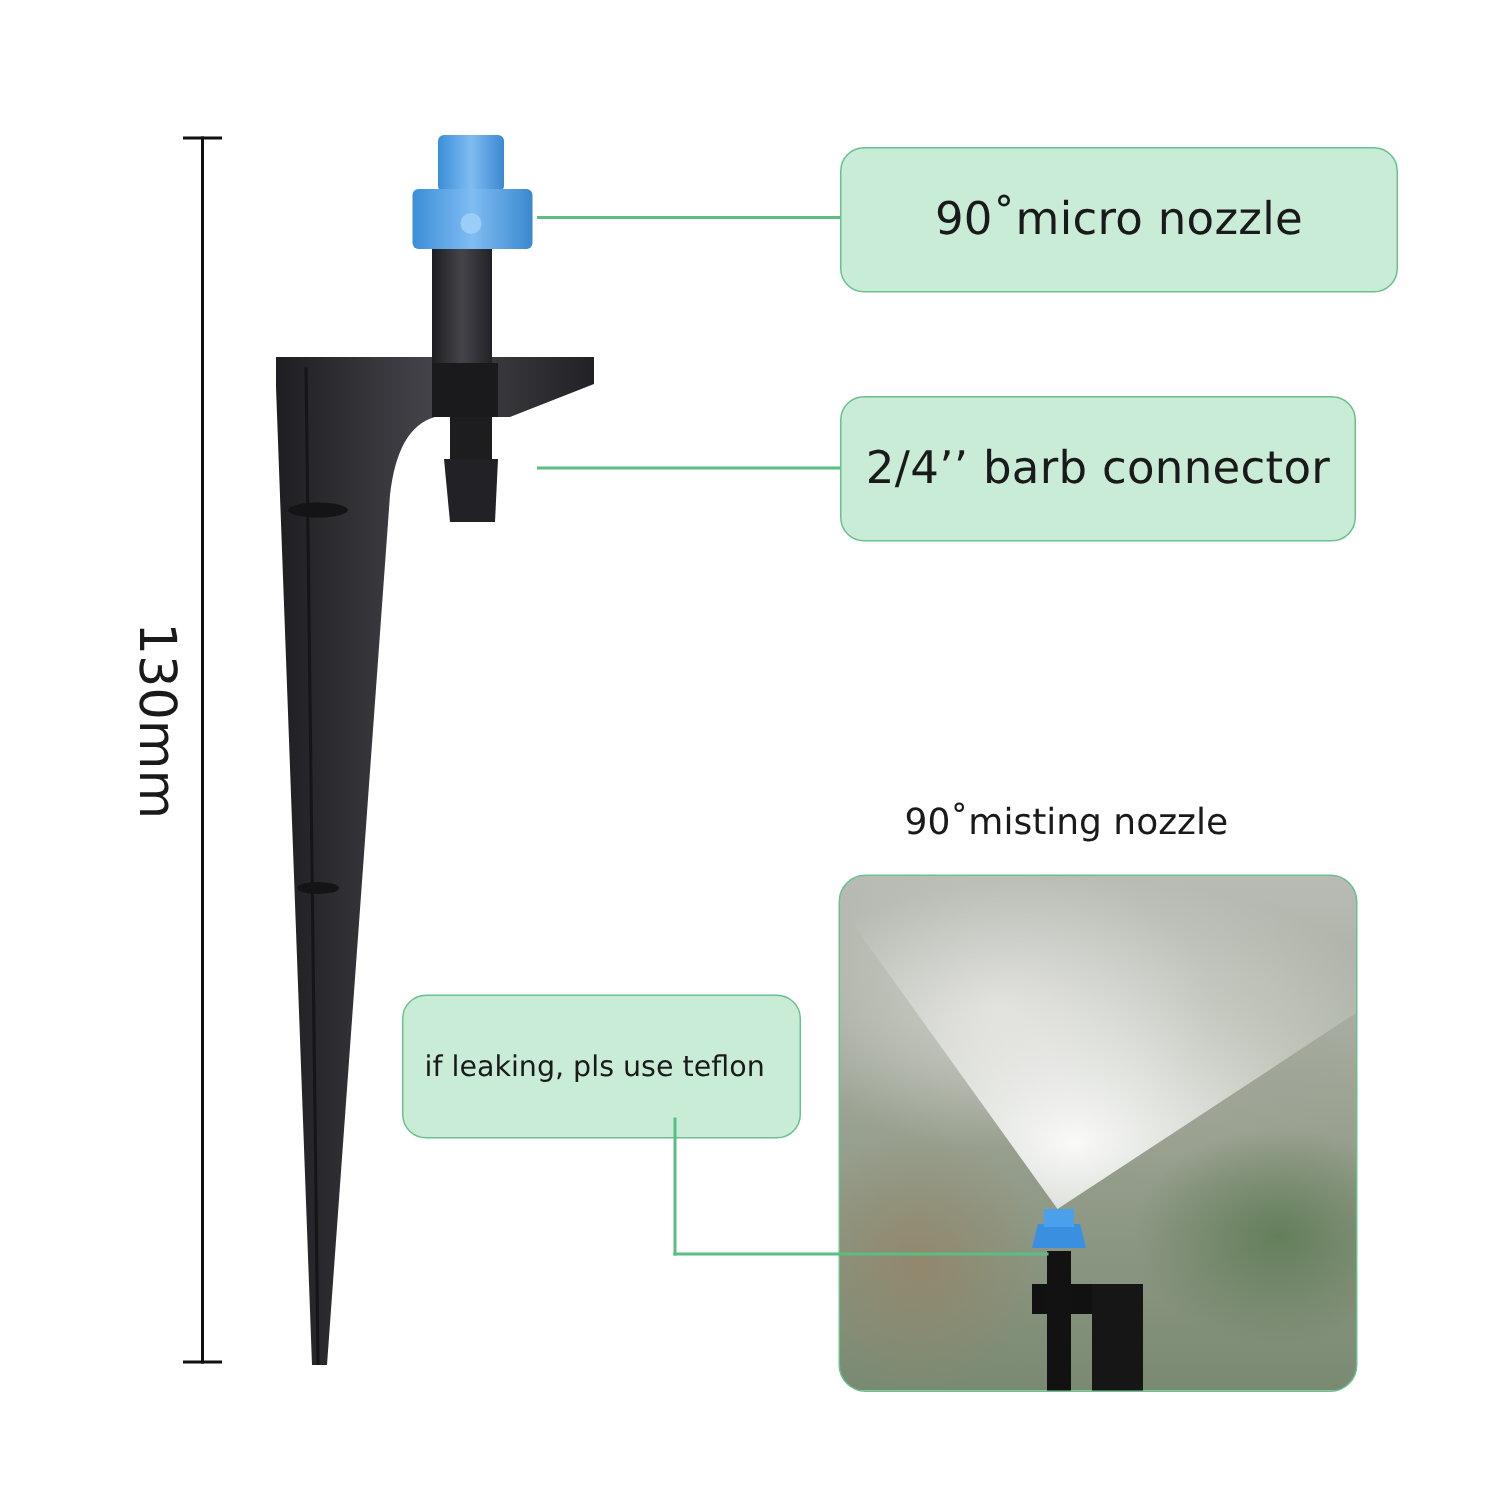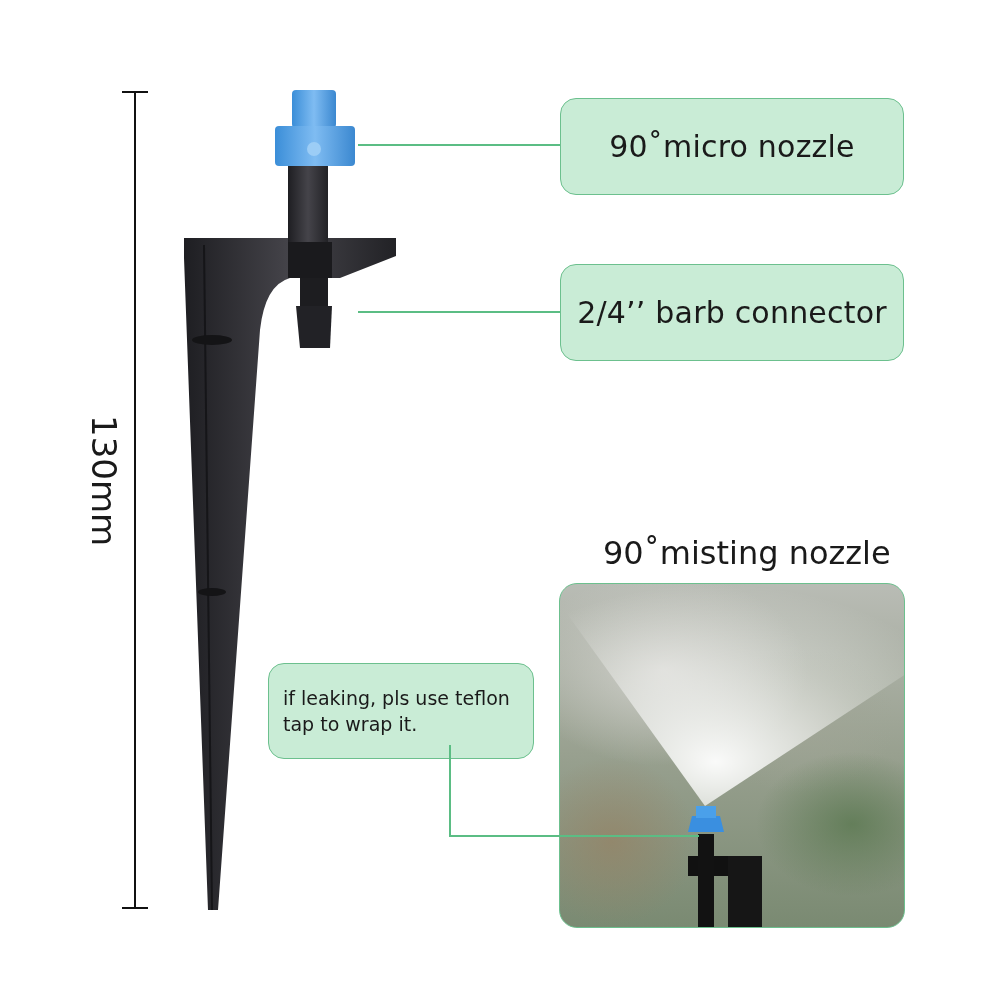--- a/index.html
+++ b/index.html
@@ -4,21 +4,21 @@
 <style>
   html,body{margin:0;padding:0;background:#fff;}
   body{width:1000px;height:1000px;position:relative;overflow:hidden;font-family:"DejaVu Sans","Liberation Sans",sans-serif;color:#1a1a1a;}
   .abs{position:absolute;}
   .callout{position:absolute;background:#c9ecd6;border:1.5px solid #6cc08e;border-radius:16px;display:flex;align-items:center;justify-content:center;box-sizing:border-box;}
   .callout-lg{font-size:30px;letter-spacing:0.2px;}
   .callout-sm{font-size:19px;line-height:26px;justify-content:flex-start;padding-left:14px;text-align:left;}
   .leader{position:absolute;background:#5bbd84;}
   .dim-line{position:absolute;background:#111;}
   .dim-label{position:absolute;font-size:34px;transform:rotate(90deg);transform-origin:center;white-space:nowrap;}
-  .title2{position:absolute;font-size:32px;white-space:nowrap;}
+  .title2{position:absolute;font-size:24px;white-space:nowrap;}
   .photo{position:absolute;border:1.5px solid #6cc08e;border-radius:18px;overflow:hidden;box-sizing:border-box;
     background:
       radial-gradient(ellipse 60% 40% at 30% 25%, rgba(210,210,205,0.9), transparent 70%),
       radial-gradient(ellipse 40% 30% at 85% 70%, rgba(90,120,80,0.8), transparent 70%),
       radial-gradient(ellipse 35% 35% at 15% 75%, rgba(150,130,100,0.7), transparent 70%),
       radial-gradient(ellipse 40% 30% at 70% 40%, rgba(160,165,150,0.8), transparent 70%),
       linear-gradient(180deg,#b9bcb5 0%,#98a08f 50%,#7a8a72 100%);}
 </style>
 </head>
 <body>
@@ -53,21 +53,21 @@
   <path d="M126 226 L162 226 L160 268 L130 268 Z" fill="#222226"></path>
 
   <rect x="122" y="10" width="44" height="38" rx="4" fill="url(#blu)"></rect>
   <rect x="105" y="46" width="80" height="40" rx="4" fill="url(#blu)"></rect>
   <circle cx="144" cy="69" r="7" fill="#9ccdf6"></circle>
 </svg>
 
 <div class="leader" style="left:358px;top:144px;width:204px;height:2px;"></div>
 <div class="leader" style="left:358px;top:311px;width:204px;height:2px;"></div>
 
-<div class="callout callout-lg" style="left:560px;top:98px;width:344px;height:97px;">
+<div class="callout callout-lg" style="left:560px;top:98px;width:372px;height:97px;">
   <span>90˚micro nozzle</span>
 </div>
 <div class="callout callout-lg" style="left:560px;top:264px;width:344px;height:97px;">
   <span>2/4’’ barb connector</span>
 </div>
 
 <div class="title2" style="left:603px;top:534px;">90˚misting nozzle</div>
 
 <div class="photo" style="left:559px;top:583px;width:346px;height:345px;">
   <svg width="346" height="345" viewBox="0 0 346 345">
@@ -83,17 +83,16 @@
     <rect x="168" y="272" width="34" height="73" fill="#161616"></rect>
     <rect x="138" y="250" width="16" height="95" fill="#121212"></rect>
     <path d="M132 232 L160 232 L164 248 L128 248 Z" fill="#3a8fe0"></path>
     <rect x="136" y="222" width="20" height="12" fill="#4aa0ea"></rect>
   </svg>
 </div>
 
 <div class="callout callout-sm" style="left:268px;top:663px;width:266px;height:96px;">
   <div>
     <div>if leaking, pls use teflon</div>
-    <div>tap to wrap it.</div>
   </div>
 </div>
 <div class="leader" style="left:449px;top:745px;width:2px;height:92px;"></div>
 <div class="leader" style="left:449px;top:835px;width:250px;height:2px;"></div>
 
 </body></html>

